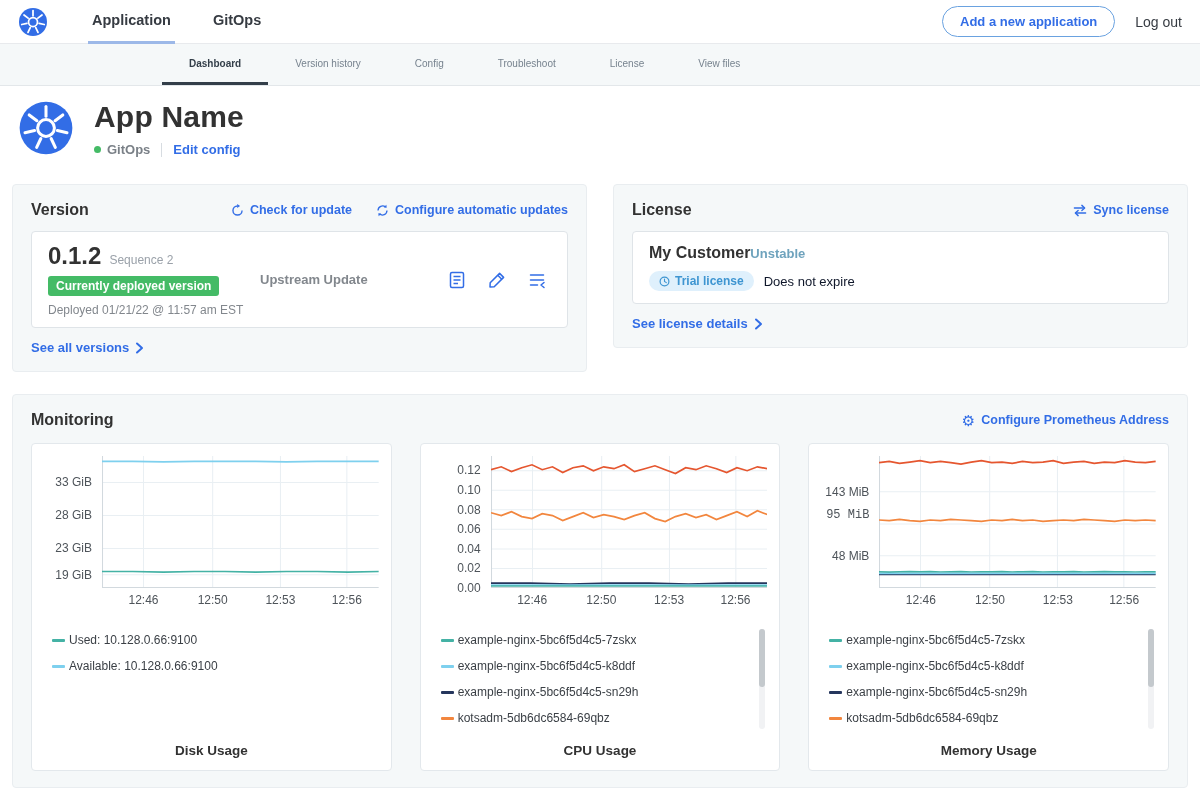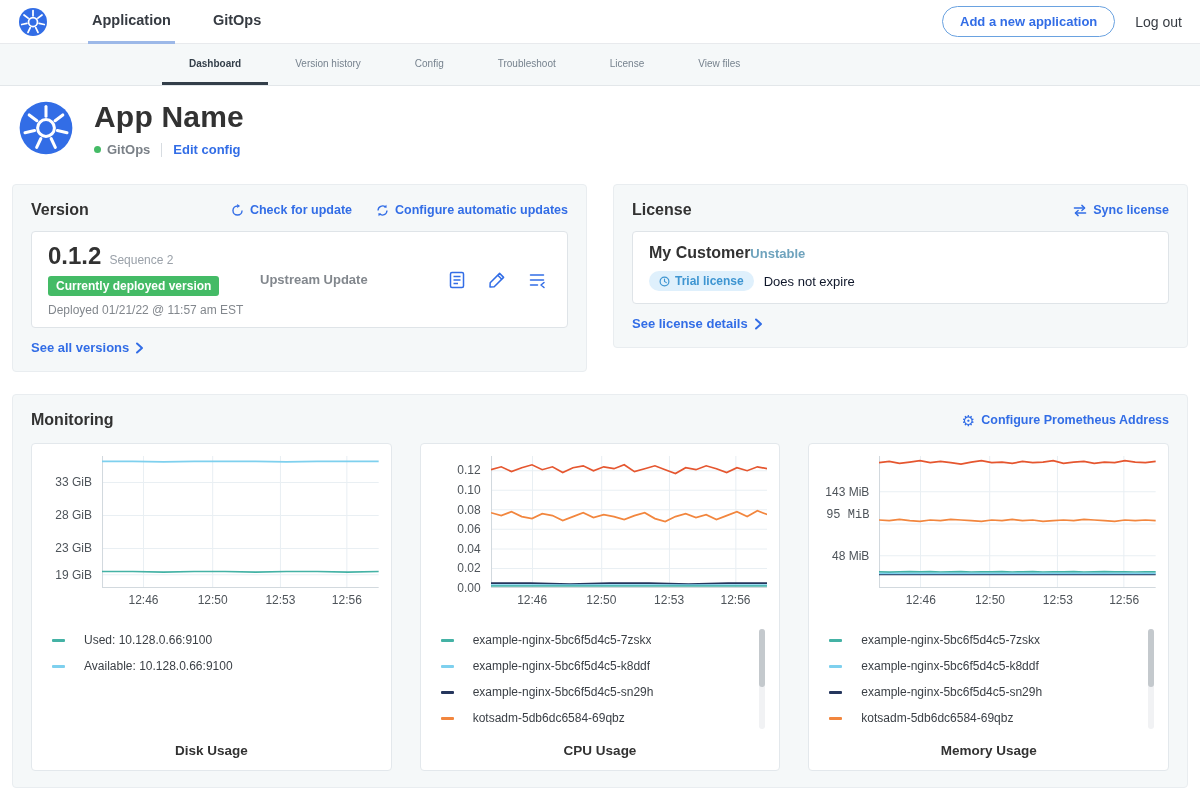--- a/index.html
+++ b/index.html
@@ -64,21 +64,21 @@
   .charts-row { display: flex; gap: 28px; margin-top: 14px; align-items: stretch; }
   .chart-card { flex: 1; min-width: 0; background: #fff; border: 1px solid #e3e8ec; border-radius: 4px; padding: 12px 12px 8px; display: flex; flex-direction: column; }
   .plot-row { display: flex; }
   .y-labels { position: relative; width: 58px; flex: none; }
   .y-labels div { position: absolute; right: 10px; font-size: 12px; color: #4e545a; white-space: nowrap; }
   .plot-col { flex: 1; min-width: 0; }
   svg.plot { display: block; width: 100%; height: 132px; }
   .x-labels { position: relative; height: 18px; margin-top: 5px; }
   .x-labels span { position: absolute; top: 0; transform: translateX(-50%); font-size: 12px; color: #4e545a; }
   .legend { position: relative; margin-top: 16px; margin-left: 8px; padding-right: 20px; }
-  .legend-item { display: flex; align-items: center; gap: 19px; height: 26px; }
+  .legend-item { display: flex; align-items: center; gap: 4px; height: 26px; }
   .swatch { width: 13px; height: 3px; border-radius: 1px; flex: none; }
   .legend-label { font-size: 12px; color: #3a3f45; white-space: nowrap; overflow: hidden; }
   .legend-scroll { position: absolute; top: 2px; right: 2px; width: 6px; height: calc(100% - 4px); background: #f1f2f4; border-radius: 3px; cursor: pointer; }
   .legend-thumb { position: absolute; top: 0; left: 0; width: 6px; height: 58%; background: #c4c9cd; border-radius: 3px; }
   .chart-title { margin-top: auto; padding: 12px 0 4px; text-align: center; font-size: 13.5px; font-weight: 700; }
   line.grid { stroke: #e9eff3; stroke-width: 1; }
   line.axis { stroke: #d2d9de; stroke-width: 1; }
 </style>
 </head>
 <body>

